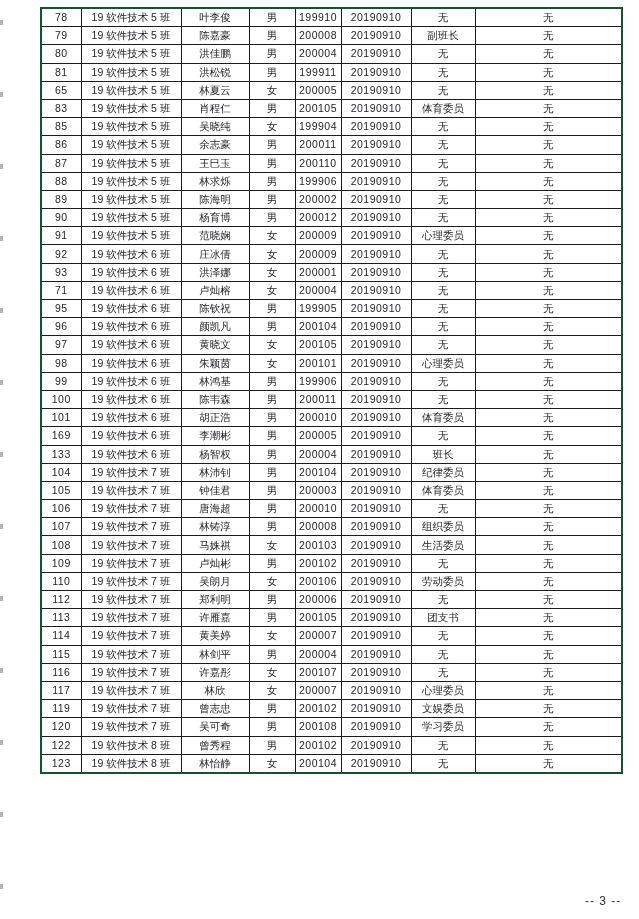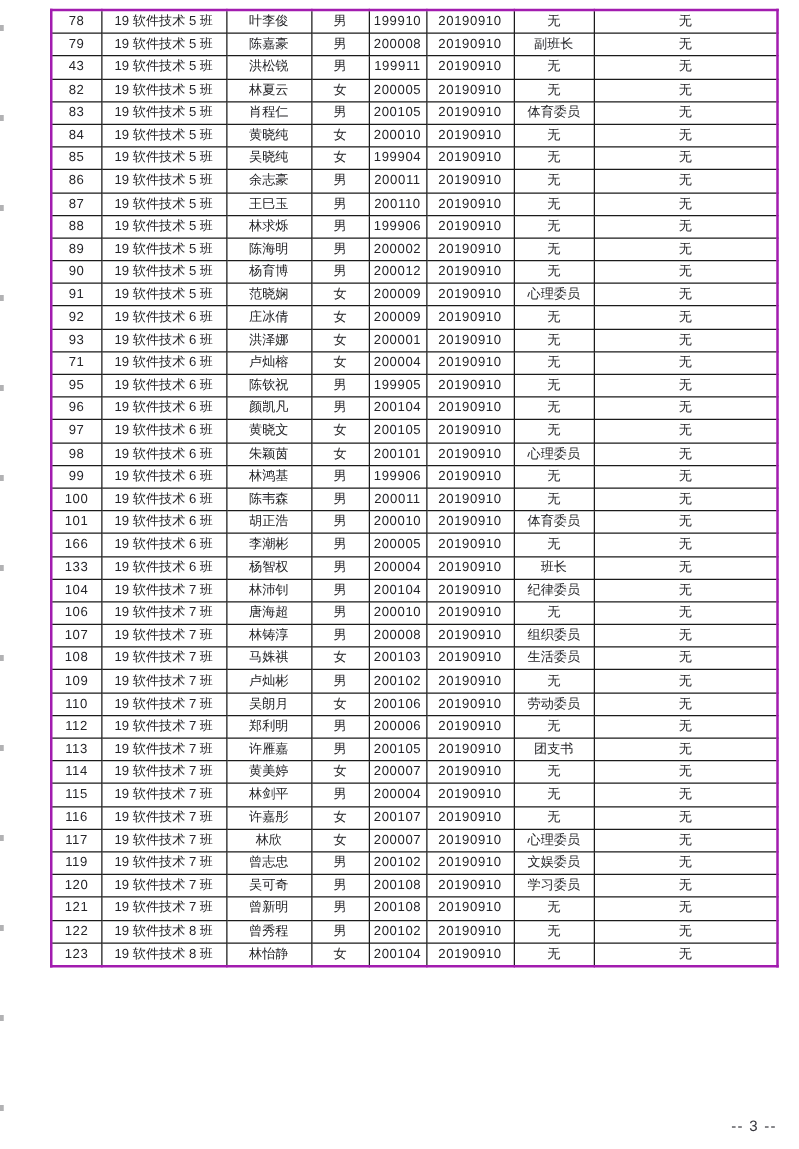--- a/index.html
+++ b/index.html
@@ -19,21 +19,21 @@
     position:absolute; left:0; top:20px; width:3px; height:880px;
     background:repeating-linear-gradient(to bottom,
       rgba(40,40,45,0.65) 0 5px, transparent 5px 72px);
     opacity:.55;
   }
   table.roster {
     position:absolute; left:40px; top:7px;
     width:581px;
     border-collapse:collapse;
     table-layout:fixed;
-    border:2px solid #a21caf;
+    border:2px solid #14532d;
   }
   table.roster td {
     border:1px solid #1b1b1b;
     height:17.2px;
     padding:0 1px;
     text-align:center;
     vertical-align:middle;
     font-size:10.5px;
     line-height:17px;
     color:#242428;
@@ -82,397 +82,397 @@
           <td class="num">79</td>
           <td>19 软件技术 5 班</td>
           <td>陈嘉豪</td>
           <td>男</td>
           <td class="num">200008</td>
           <td class="num">20190910</td>
           <td>副班长</td>
           <td>无</td>
         </tr>
         <tr>
-          <td class="num">43</td>
+          <td class="num">80</td>
+          <td>19 软件技术 5 班</td>
+          <td>洪佳鹏</td>
+          <td>男</td>
+          <td class="num">200004</td>
+          <td class="num">20190910</td>
+          <td>无</td>
+          <td>无</td>
+        </tr>
+        <tr>
+          <td class="num">81</td>
           <td>19 软件技术 5 班</td>
           <td>洪松锐</td>
           <td>男</td>
           <td class="num">199911</td>
           <td class="num">20190910</td>
           <td>无</td>
           <td>无</td>
         </tr>
         <tr>
-          <td class="num">82</td>
+          <td class="num">65</td>
           <td>19 软件技术 5 班</td>
           <td>林夏云</td>
           <td>女</td>
           <td class="num">200005</td>
           <td class="num">20190910</td>
           <td>无</td>
           <td>无</td>
         </tr>
         <tr>
           <td class="num">83</td>
           <td>19 软件技术 5 班</td>
           <td>肖程仁</td>
           <td>男</td>
           <td class="num">200105</td>
           <td class="num">20190910</td>
           <td>体育委员</td>
           <td>无</td>
         </tr>
         <tr>
-          <td class="num">84</td>
-          <td>19 软件技术 5 班</td>
-          <td>黄晓纯</td>
-          <td>女</td>
+          <td class="num">85</td>
+          <td>19 软件技术 5 班</td>
+          <td>吴晓纯</td>
+          <td>女</td>
+          <td class="num">199904</td>
+          <td class="num">20190910</td>
+          <td>无</td>
+          <td>无</td>
+        </tr>
+        <tr>
+          <td class="num">86</td>
+          <td>19 软件技术 5 班</td>
+          <td>余志豪</td>
+          <td>男</td>
+          <td class="num">200011</td>
+          <td class="num">20190910</td>
+          <td>无</td>
+          <td>无</td>
+        </tr>
+        <tr>
+          <td class="num">87</td>
+          <td>19 软件技术 5 班</td>
+          <td>王巳玉</td>
+          <td>男</td>
+          <td class="num">200110</td>
+          <td class="num">20190910</td>
+          <td>无</td>
+          <td>无</td>
+        </tr>
+        <tr>
+          <td class="num">88</td>
+          <td>19 软件技术 5 班</td>
+          <td>林求烁</td>
+          <td>男</td>
+          <td class="num">199906</td>
+          <td class="num">20190910</td>
+          <td>无</td>
+          <td>无</td>
+        </tr>
+        <tr>
+          <td class="num">89</td>
+          <td>19 软件技术 5 班</td>
+          <td>陈海明</td>
+          <td>男</td>
+          <td class="num">200002</td>
+          <td class="num">20190910</td>
+          <td>无</td>
+          <td>无</td>
+        </tr>
+        <tr>
+          <td class="num">90</td>
+          <td>19 软件技术 5 班</td>
+          <td>杨育博</td>
+          <td>男</td>
+          <td class="num">200012</td>
+          <td class="num">20190910</td>
+          <td>无</td>
+          <td>无</td>
+        </tr>
+        <tr>
+          <td class="num">91</td>
+          <td>19 软件技术 5 班</td>
+          <td>范晓娴</td>
+          <td>女</td>
+          <td class="num">200009</td>
+          <td class="num">20190910</td>
+          <td>心理委员</td>
+          <td>无</td>
+        </tr>
+        <tr>
+          <td class="num">92</td>
+          <td>19 软件技术 6 班</td>
+          <td>庄冰倩</td>
+          <td>女</td>
+          <td class="num">200009</td>
+          <td class="num">20190910</td>
+          <td>无</td>
+          <td>无</td>
+        </tr>
+        <tr>
+          <td class="num">93</td>
+          <td>19 软件技术 6 班</td>
+          <td>洪泽娜</td>
+          <td>女</td>
+          <td class="num">200001</td>
+          <td class="num">20190910</td>
+          <td>无</td>
+          <td>无</td>
+        </tr>
+        <tr>
+          <td class="num">71</td>
+          <td>19 软件技术 6 班</td>
+          <td>卢灿榕</td>
+          <td>女</td>
+          <td class="num">200004</td>
+          <td class="num">20190910</td>
+          <td>无</td>
+          <td>无</td>
+        </tr>
+        <tr>
+          <td class="num">95</td>
+          <td>19 软件技术 6 班</td>
+          <td>陈钦祝</td>
+          <td>男</td>
+          <td class="num">199905</td>
+          <td class="num">20190910</td>
+          <td>无</td>
+          <td>无</td>
+        </tr>
+        <tr>
+          <td class="num">96</td>
+          <td>19 软件技术 6 班</td>
+          <td>颜凯凡</td>
+          <td>男</td>
+          <td class="num">200104</td>
+          <td class="num">20190910</td>
+          <td>无</td>
+          <td>无</td>
+        </tr>
+        <tr>
+          <td class="num">97</td>
+          <td>19 软件技术 6 班</td>
+          <td>黄晓文</td>
+          <td>女</td>
+          <td class="num">200105</td>
+          <td class="num">20190910</td>
+          <td>无</td>
+          <td>无</td>
+        </tr>
+        <tr>
+          <td class="num">98</td>
+          <td>19 软件技术 6 班</td>
+          <td>朱颖茵</td>
+          <td>女</td>
+          <td class="num">200101</td>
+          <td class="num">20190910</td>
+          <td>心理委员</td>
+          <td>无</td>
+        </tr>
+        <tr>
+          <td class="num">99</td>
+          <td>19 软件技术 6 班</td>
+          <td>林鸿基</td>
+          <td>男</td>
+          <td class="num">199906</td>
+          <td class="num">20190910</td>
+          <td>无</td>
+          <td>无</td>
+        </tr>
+        <tr>
+          <td class="num">100</td>
+          <td>19 软件技术 6 班</td>
+          <td>陈韦森</td>
+          <td>男</td>
+          <td class="num">200011</td>
+          <td class="num">20190910</td>
+          <td>无</td>
+          <td>无</td>
+        </tr>
+        <tr>
+          <td class="num">101</td>
+          <td>19 软件技术 6 班</td>
+          <td>胡正浩</td>
+          <td>男</td>
           <td class="num">200010</td>
           <td class="num">20190910</td>
-          <td>无</td>
-          <td>无</td>
-        </tr>
-        <tr>
-          <td class="num">85</td>
-          <td>19 软件技术 5 班</td>
-          <td>吴晓纯</td>
-          <td>女</td>
-          <td class="num">199904</td>
-          <td class="num">20190910</td>
-          <td>无</td>
-          <td>无</td>
-        </tr>
-        <tr>
-          <td class="num">86</td>
-          <td>19 软件技术 5 班</td>
-          <td>余志豪</td>
-          <td>男</td>
-          <td class="num">200011</td>
-          <td class="num">20190910</td>
-          <td>无</td>
-          <td>无</td>
-        </tr>
-        <tr>
-          <td class="num">87</td>
-          <td>19 软件技术 5 班</td>
-          <td>王巳玉</td>
-          <td>男</td>
-          <td class="num">200110</td>
-          <td class="num">20190910</td>
-          <td>无</td>
-          <td>无</td>
-        </tr>
-        <tr>
-          <td class="num">88</td>
-          <td>19 软件技术 5 班</td>
-          <td>林求烁</td>
-          <td>男</td>
-          <td class="num">199906</td>
-          <td class="num">20190910</td>
-          <td>无</td>
-          <td>无</td>
-        </tr>
-        <tr>
-          <td class="num">89</td>
-          <td>19 软件技术 5 班</td>
-          <td>陈海明</td>
-          <td>男</td>
-          <td class="num">200002</td>
-          <td class="num">20190910</td>
-          <td>无</td>
-          <td>无</td>
-        </tr>
-        <tr>
-          <td class="num">90</td>
-          <td>19 软件技术 5 班</td>
-          <td>杨育博</td>
-          <td>男</td>
-          <td class="num">200012</td>
-          <td class="num">20190910</td>
-          <td>无</td>
-          <td>无</td>
-        </tr>
-        <tr>
-          <td class="num">91</td>
-          <td>19 软件技术 5 班</td>
-          <td>范晓娴</td>
-          <td>女</td>
-          <td class="num">200009</td>
+          <td>体育委员</td>
+          <td>无</td>
+        </tr>
+        <tr>
+          <td class="num">169</td>
+          <td>19 软件技术 6 班</td>
+          <td>李潮彬</td>
+          <td>男</td>
+          <td class="num">200005</td>
+          <td class="num">20190910</td>
+          <td>无</td>
+          <td>无</td>
+        </tr>
+        <tr>
+          <td class="num">133</td>
+          <td>19 软件技术 6 班</td>
+          <td>杨智权</td>
+          <td>男</td>
+          <td class="num">200004</td>
+          <td class="num">20190910</td>
+          <td>班长</td>
+          <td>无</td>
+        </tr>
+        <tr>
+          <td class="num">104</td>
+          <td>19 软件技术 7 班</td>
+          <td>林沛钊</td>
+          <td>男</td>
+          <td class="num">200104</td>
+          <td class="num">20190910</td>
+          <td>纪律委员</td>
+          <td>无</td>
+        </tr>
+        <tr>
+          <td class="num">105</td>
+          <td>19 软件技术 7 班</td>
+          <td>钟佳君</td>
+          <td>男</td>
+          <td class="num">200003</td>
+          <td class="num">20190910</td>
+          <td>体育委员</td>
+          <td>无</td>
+        </tr>
+        <tr>
+          <td class="num">106</td>
+          <td>19 软件技术 7 班</td>
+          <td>唐海超</td>
+          <td>男</td>
+          <td class="num">200010</td>
+          <td class="num">20190910</td>
+          <td>无</td>
+          <td>无</td>
+        </tr>
+        <tr>
+          <td class="num">107</td>
+          <td>19 软件技术 7 班</td>
+          <td>林铸淳</td>
+          <td>男</td>
+          <td class="num">200008</td>
+          <td class="num">20190910</td>
+          <td>组织委员</td>
+          <td>无</td>
+        </tr>
+        <tr>
+          <td class="num">108</td>
+          <td>19 软件技术 7 班</td>
+          <td>马姝祺</td>
+          <td>女</td>
+          <td class="num">200103</td>
+          <td class="num">20190910</td>
+          <td>生活委员</td>
+          <td>无</td>
+        </tr>
+        <tr>
+          <td class="num">109</td>
+          <td>19 软件技术 7 班</td>
+          <td>卢灿彬</td>
+          <td>男</td>
+          <td class="num">200102</td>
+          <td class="num">20190910</td>
+          <td>无</td>
+          <td>无</td>
+        </tr>
+        <tr>
+          <td class="num">110</td>
+          <td>19 软件技术 7 班</td>
+          <td>吴朗月</td>
+          <td>女</td>
+          <td class="num">200106</td>
+          <td class="num">20190910</td>
+          <td>劳动委员</td>
+          <td>无</td>
+        </tr>
+        <tr>
+          <td class="num">112</td>
+          <td>19 软件技术 7 班</td>
+          <td>郑利明</td>
+          <td>男</td>
+          <td class="num">200006</td>
+          <td class="num">20190910</td>
+          <td>无</td>
+          <td>无</td>
+        </tr>
+        <tr>
+          <td class="num">113</td>
+          <td>19 软件技术 7 班</td>
+          <td>许雁嘉</td>
+          <td>男</td>
+          <td class="num">200105</td>
+          <td class="num">20190910</td>
+          <td>团支书</td>
+          <td>无</td>
+        </tr>
+        <tr>
+          <td class="num">114</td>
+          <td>19 软件技术 7 班</td>
+          <td>黄美婷</td>
+          <td>女</td>
+          <td class="num">200007</td>
+          <td class="num">20190910</td>
+          <td>无</td>
+          <td>无</td>
+        </tr>
+        <tr>
+          <td class="num">115</td>
+          <td>19 软件技术 7 班</td>
+          <td>林剑平</td>
+          <td>男</td>
+          <td class="num">200004</td>
+          <td class="num">20190910</td>
+          <td>无</td>
+          <td>无</td>
+        </tr>
+        <tr>
+          <td class="num">116</td>
+          <td>19 软件技术 7 班</td>
+          <td>许嘉彤</td>
+          <td>女</td>
+          <td class="num">200107</td>
+          <td class="num">20190910</td>
+          <td>无</td>
+          <td>无</td>
+        </tr>
+        <tr>
+          <td class="num">117</td>
+          <td>19 软件技术 7 班</td>
+          <td>林欣</td>
+          <td>女</td>
+          <td class="num">200007</td>
           <td class="num">20190910</td>
           <td>心理委员</td>
           <td>无</td>
         </tr>
         <tr>
-          <td class="num">92</td>
-          <td>19 软件技术 6 班</td>
-          <td>庄冰倩</td>
-          <td>女</td>
-          <td class="num">200009</td>
-          <td class="num">20190910</td>
-          <td>无</td>
-          <td>无</td>
-        </tr>
-        <tr>
-          <td class="num">93</td>
-          <td>19 软件技术 6 班</td>
-          <td>洪泽娜</td>
-          <td>女</td>
-          <td class="num">200001</td>
-          <td class="num">20190910</td>
-          <td>无</td>
-          <td>无</td>
-        </tr>
-        <tr>
-          <td class="num">71</td>
-          <td>19 软件技术 6 班</td>
-          <td>卢灿榕</td>
-          <td>女</td>
-          <td class="num">200004</td>
-          <td class="num">20190910</td>
-          <td>无</td>
-          <td>无</td>
-        </tr>
-        <tr>
-          <td class="num">95</td>
-          <td>19 软件技术 6 班</td>
-          <td>陈钦祝</td>
-          <td>男</td>
-          <td class="num">199905</td>
-          <td class="num">20190910</td>
-          <td>无</td>
-          <td>无</td>
-        </tr>
-        <tr>
-          <td class="num">96</td>
-          <td>19 软件技术 6 班</td>
-          <td>颜凯凡</td>
-          <td>男</td>
-          <td class="num">200104</td>
-          <td class="num">20190910</td>
-          <td>无</td>
-          <td>无</td>
-        </tr>
-        <tr>
-          <td class="num">97</td>
-          <td>19 软件技术 6 班</td>
-          <td>黄晓文</td>
-          <td>女</td>
-          <td class="num">200105</td>
-          <td class="num">20190910</td>
-          <td>无</td>
-          <td>无</td>
-        </tr>
-        <tr>
-          <td class="num">98</td>
-          <td>19 软件技术 6 班</td>
-          <td>朱颖茵</td>
-          <td>女</td>
-          <td class="num">200101</td>
-          <td class="num">20190910</td>
-          <td>心理委员</td>
-          <td>无</td>
-        </tr>
-        <tr>
-          <td class="num">99</td>
-          <td>19 软件技术 6 班</td>
-          <td>林鸿基</td>
-          <td>男</td>
-          <td class="num">199906</td>
-          <td class="num">20190910</td>
-          <td>无</td>
-          <td>无</td>
-        </tr>
-        <tr>
-          <td class="num">100</td>
-          <td>19 软件技术 6 班</td>
-          <td>陈韦森</td>
-          <td>男</td>
-          <td class="num">200011</td>
-          <td class="num">20190910</td>
-          <td>无</td>
-          <td>无</td>
-        </tr>
-        <tr>
-          <td class="num">101</td>
-          <td>19 软件技术 6 班</td>
-          <td>胡正浩</td>
-          <td>男</td>
-          <td class="num">200010</td>
-          <td class="num">20190910</td>
-          <td>体育委员</td>
-          <td>无</td>
-        </tr>
-        <tr>
-          <td class="num">166</td>
-          <td>19 软件技术 6 班</td>
-          <td>李潮彬</td>
-          <td>男</td>
-          <td class="num">200005</td>
-          <td class="num">20190910</td>
-          <td>无</td>
-          <td>无</td>
-        </tr>
-        <tr>
-          <td class="num">133</td>
-          <td>19 软件技术 6 班</td>
-          <td>杨智权</td>
-          <td>男</td>
-          <td class="num">200004</td>
-          <td class="num">20190910</td>
-          <td>班长</td>
-          <td>无</td>
-        </tr>
-        <tr>
-          <td class="num">104</td>
-          <td>19 软件技术 7 班</td>
-          <td>林沛钊</td>
-          <td>男</td>
-          <td class="num">200104</td>
-          <td class="num">20190910</td>
-          <td>纪律委员</td>
-          <td>无</td>
-        </tr>
-        <tr>
-          <td class="num">106</td>
-          <td>19 软件技术 7 班</td>
-          <td>唐海超</td>
-          <td>男</td>
-          <td class="num">200010</td>
-          <td class="num">20190910</td>
-          <td>无</td>
-          <td>无</td>
-        </tr>
-        <tr>
-          <td class="num">107</td>
-          <td>19 软件技术 7 班</td>
-          <td>林铸淳</td>
-          <td>男</td>
-          <td class="num">200008</td>
-          <td class="num">20190910</td>
-          <td>组织委员</td>
-          <td>无</td>
-        </tr>
-        <tr>
-          <td class="num">108</td>
-          <td>19 软件技术 7 班</td>
-          <td>马姝祺</td>
-          <td>女</td>
-          <td class="num">200103</td>
-          <td class="num">20190910</td>
-          <td>生活委员</td>
-          <td>无</td>
-        </tr>
-        <tr>
-          <td class="num">109</td>
-          <td>19 软件技术 7 班</td>
-          <td>卢灿彬</td>
+          <td class="num">119</td>
+          <td>19 软件技术 7 班</td>
+          <td>曾志忠</td>
           <td>男</td>
           <td class="num">200102</td>
           <td class="num">20190910</td>
-          <td>无</td>
-          <td>无</td>
-        </tr>
-        <tr>
-          <td class="num">110</td>
-          <td>19 软件技术 7 班</td>
-          <td>吴朗月</td>
-          <td>女</td>
-          <td class="num">200106</td>
-          <td class="num">20190910</td>
-          <td>劳动委员</td>
-          <td>无</td>
-        </tr>
-        <tr>
-          <td class="num">112</td>
-          <td>19 软件技术 7 班</td>
-          <td>郑利明</td>
-          <td>男</td>
-          <td class="num">200006</td>
-          <td class="num">20190910</td>
-          <td>无</td>
-          <td>无</td>
-        </tr>
-        <tr>
-          <td class="num">113</td>
-          <td>19 软件技术 7 班</td>
-          <td>许雁嘉</td>
-          <td>男</td>
-          <td class="num">200105</td>
-          <td class="num">20190910</td>
-          <td>团支书</td>
-          <td>无</td>
-        </tr>
-        <tr>
-          <td class="num">114</td>
-          <td>19 软件技术 7 班</td>
-          <td>黄美婷</td>
-          <td>女</td>
-          <td class="num">200007</td>
-          <td class="num">20190910</td>
-          <td>无</td>
-          <td>无</td>
-        </tr>
-        <tr>
-          <td class="num">115</td>
-          <td>19 软件技术 7 班</td>
-          <td>林剑平</td>
-          <td>男</td>
-          <td class="num">200004</td>
-          <td class="num">20190910</td>
-          <td>无</td>
-          <td>无</td>
-        </tr>
-        <tr>
-          <td class="num">116</td>
-          <td>19 软件技术 7 班</td>
-          <td>许嘉彤</td>
-          <td>女</td>
-          <td class="num">200107</td>
-          <td class="num">20190910</td>
-          <td>无</td>
-          <td>无</td>
-        </tr>
-        <tr>
-          <td class="num">117</td>
-          <td>19 软件技术 7 班</td>
-          <td>林欣</td>
-          <td>女</td>
-          <td class="num">200007</td>
-          <td class="num">20190910</td>
-          <td>心理委员</td>
-          <td>无</td>
-        </tr>
-        <tr>
-          <td class="num">119</td>
-          <td>19 软件技术 7 班</td>
-          <td>曾志忠</td>
-          <td>男</td>
-          <td class="num">200102</td>
-          <td class="num">20190910</td>
           <td>文娱委员</td>
           <td>无</td>
         </tr>
         <tr>
           <td class="num">120</td>
           <td>19 软件技术 7 班</td>
           <td>吴可奇</td>
           <td>男</td>
           <td class="num">200108</td>
           <td class="num">20190910</td>
           <td>学习委员</td>
-          <td>无</td>
-        </tr>
-        <tr>
-          <td class="num">121</td>
-          <td>19 软件技术 7 班</td>
-          <td>曾新明</td>
-          <td>男</td>
-          <td class="num">200108</td>
-          <td class="num">20190910</td>
-          <td>无</td>
           <td>无</td>
         </tr>
         <tr>
           <td class="num">122</td>
           <td>19 软件技术 8 班</td>
           <td>曾秀程</td>
           <td>男</td>
           <td class="num">200102</td>
           <td class="num">20190910</td>
           <td>无</td>

